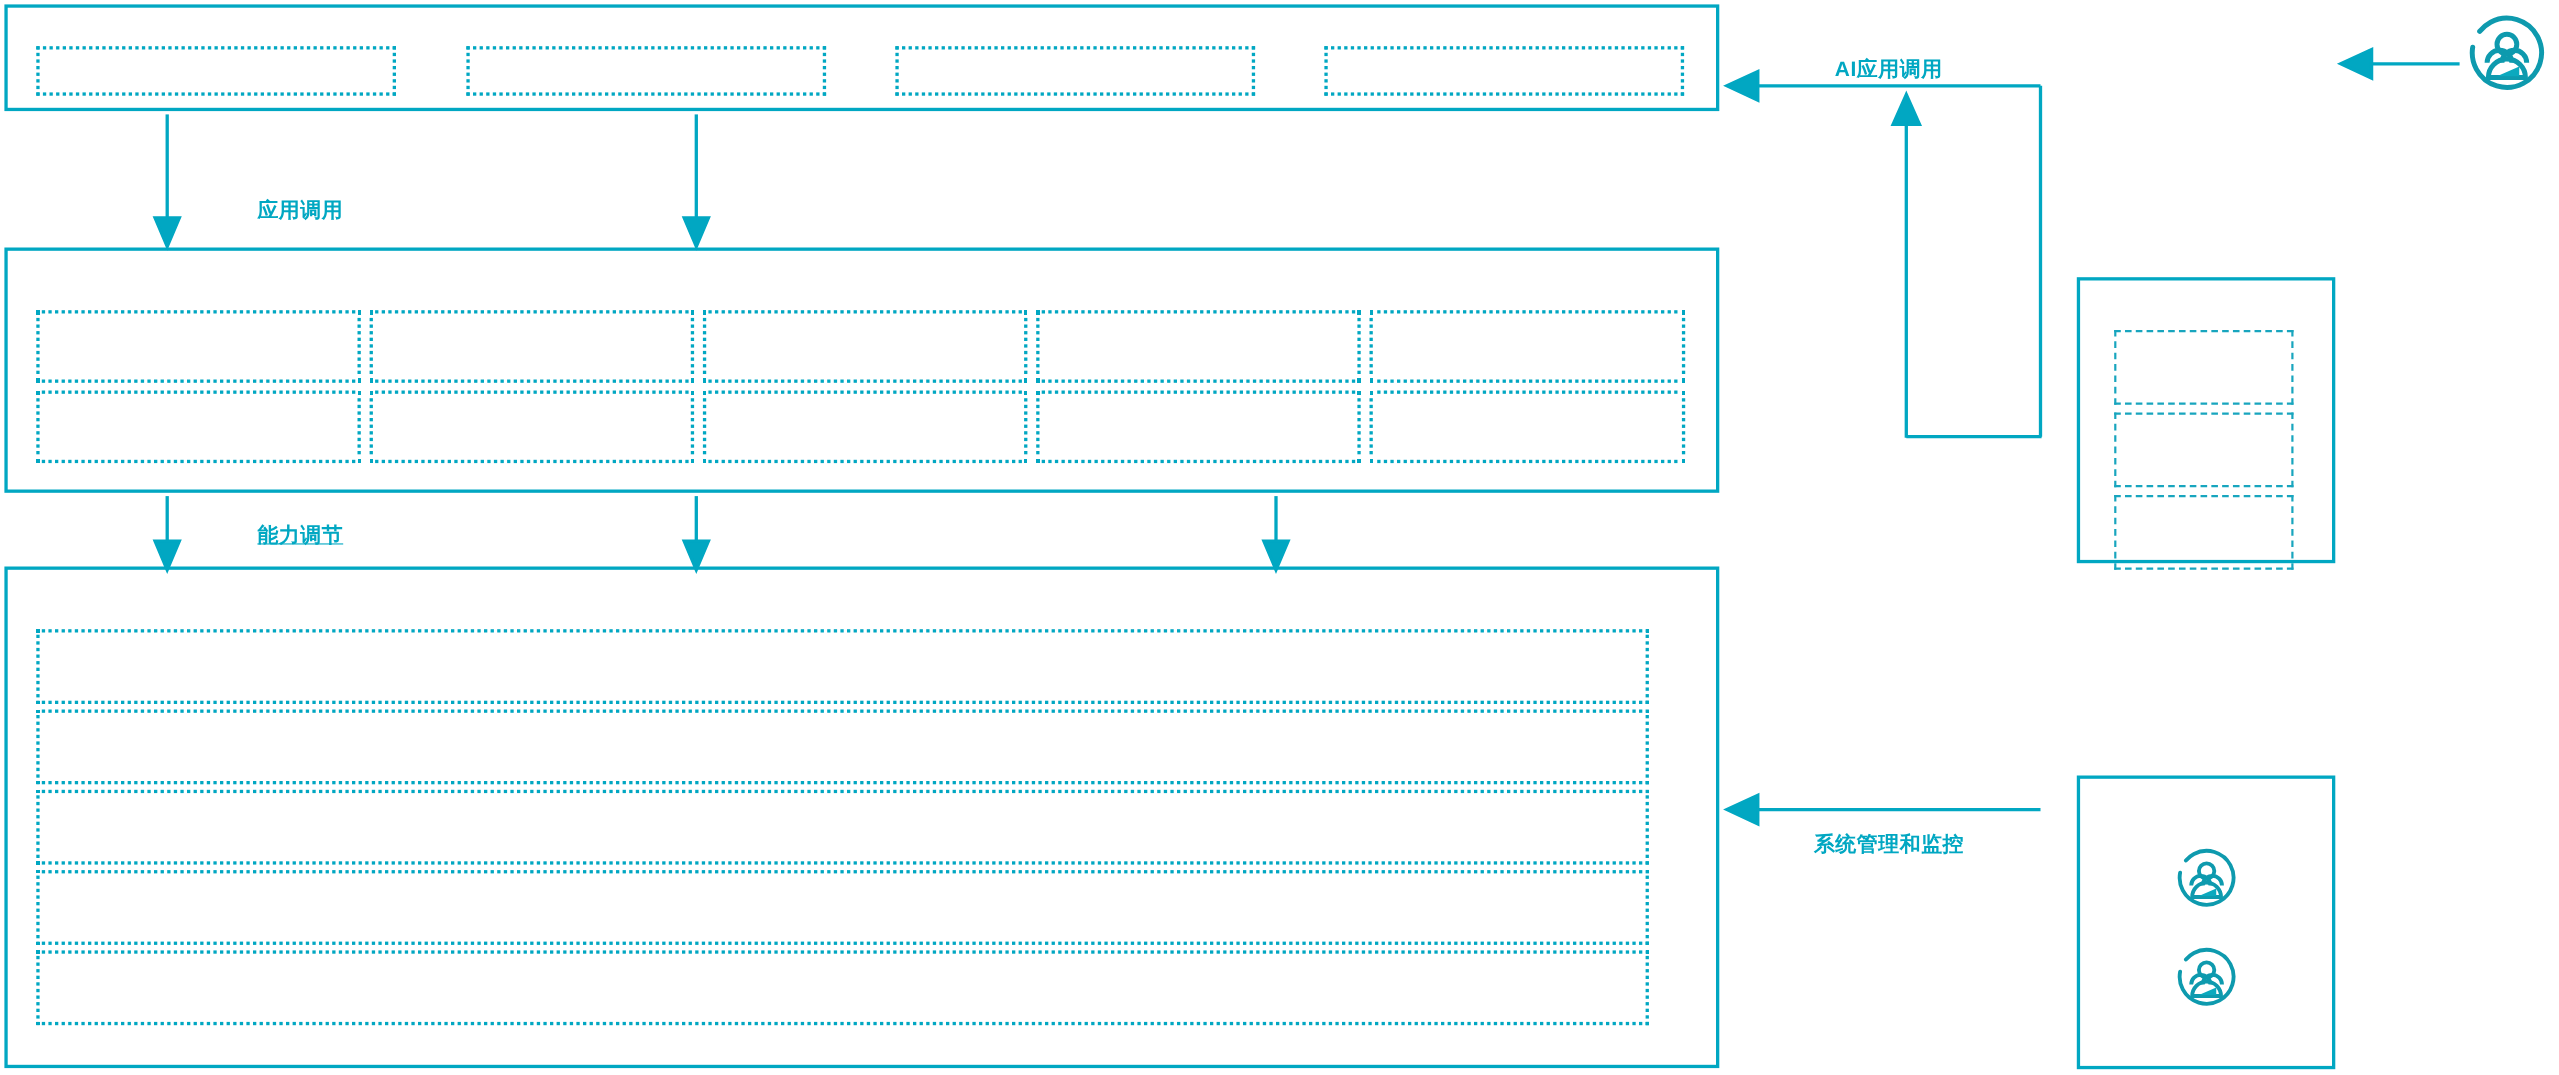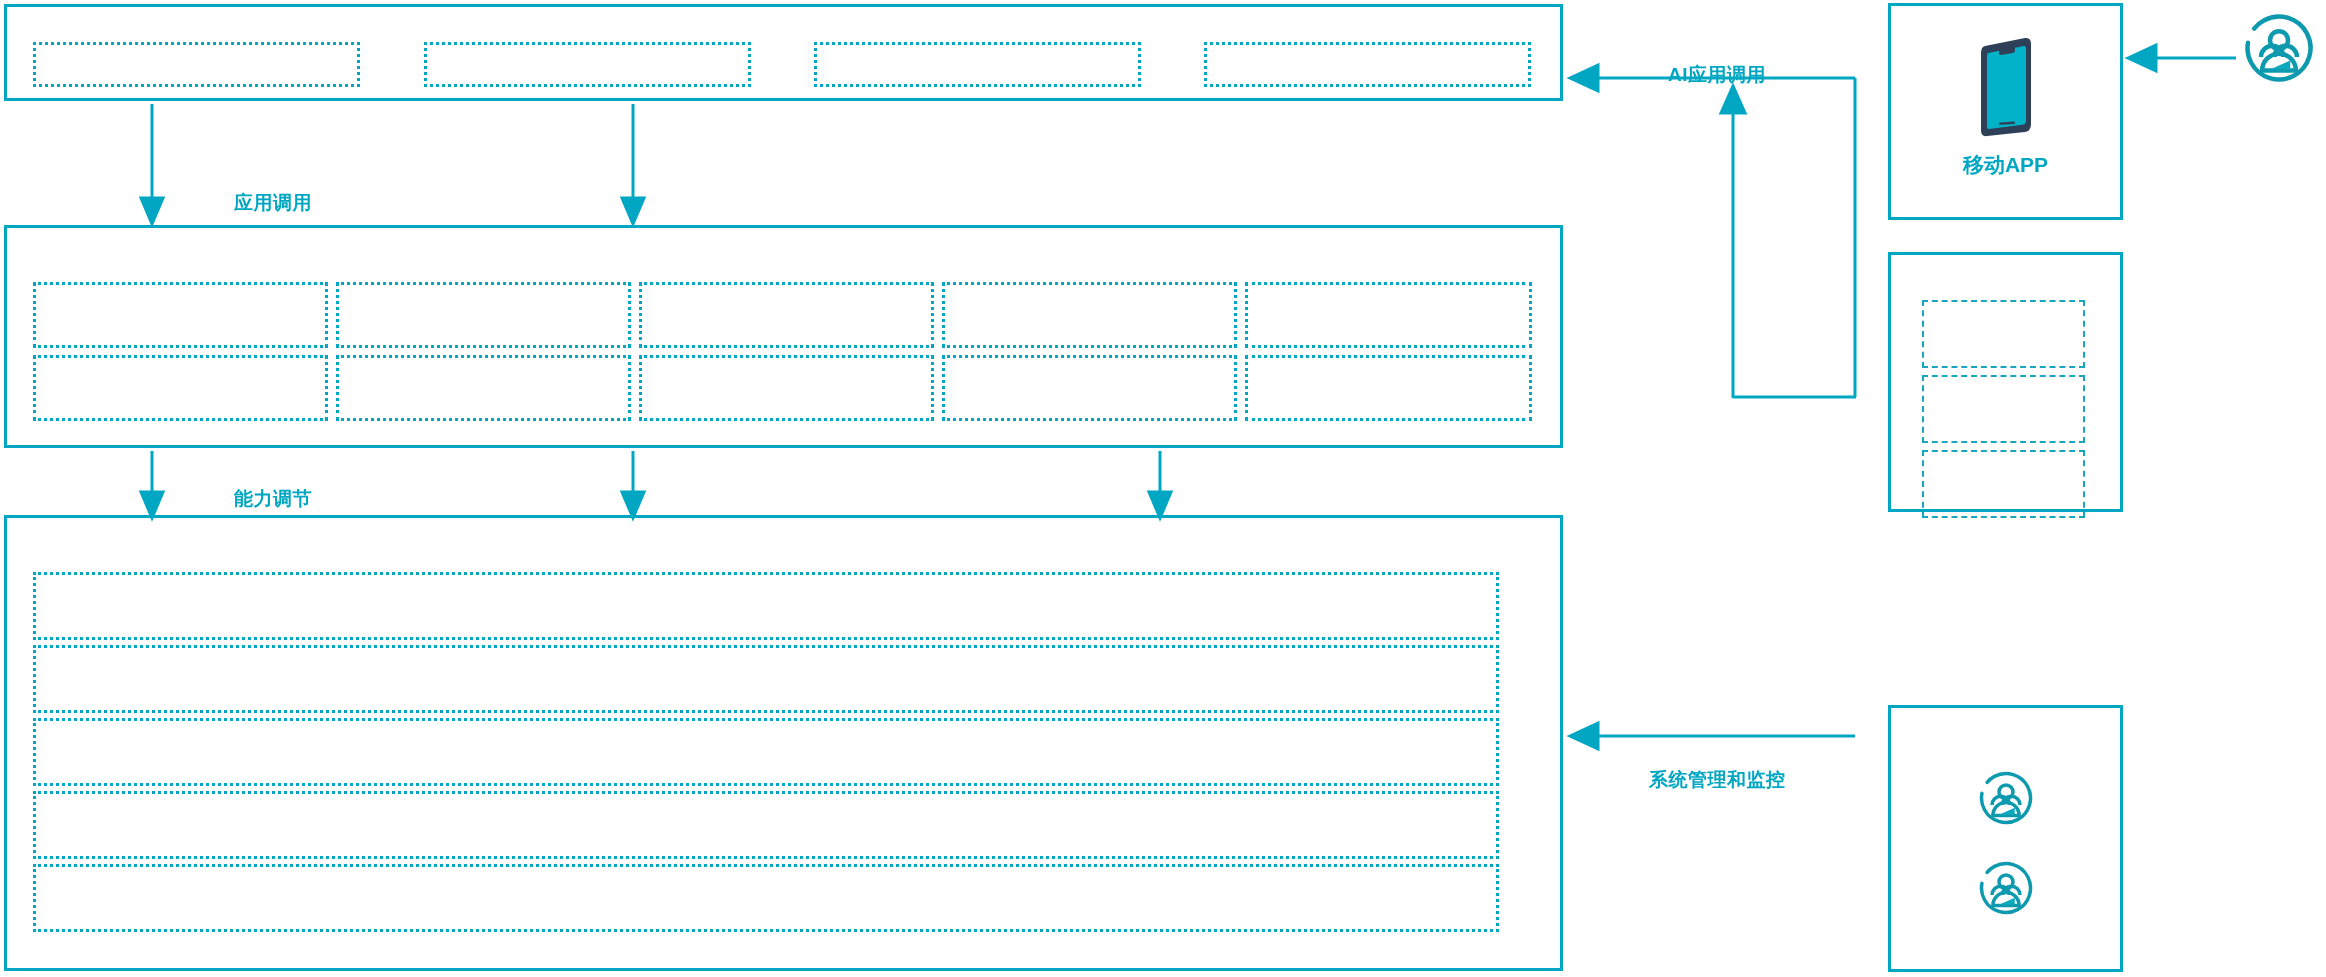--- a/index.html
+++ b/index.html
@@ -39,21 +39,20 @@
   }
 
   
   .flow-label {
     position: absolute;
     color: #01A7C2;
     font-size: 19px;
     font-weight: bold;
     white-space: nowrap;
     letter-spacing: .5px;
-    margin-top: 12px;
   }
 
   
   #arrows {
     position: absolute;
     left: 0;
     top: 0;
     width: 2326px;
     height: 977px;
     pointer-events: none;
@@ -94,45 +93,30 @@
   <div class="dbox" style="left:639px; top:282px; width:295px; height:66px;"></div>
   <div class="dbox" style="left:942px; top:282px; width:295px; height:66px;"></div>
   <div class="dbox" style="left:1245px; top:282px; width:287px; height:66px;"></div>
 
   <div class="dbox" style="left:33px; top:355px; width:295px; height:66px;"></div>
   <div class="dbox" style="left:336px; top:355px; width:295px; height:66px;"></div>
   <div class="dbox" style="left:639px; top:355px; width:295px; height:66px;"></div>
   <div class="dbox" style="left:942px; top:355px; width:295px; height:66px;"></div>
   <div class="dbox" style="left:1245px; top:355px; width:287px; height:66px;"></div>
 
-  <div class="flow-label" style="left:234px; top:474px;">能力调节</div>
+  <div class="flow-label" style="left:234px; top:474px;text-decoration:underline;">能力调节</div>
 
   <div class="panel" style="left:4px; top:515px; width:1559px; height:456px;">
   </div>
   <div class="dbox" style="left:33px; top:572px; width:1466px; height:68px;"></div>
   <div class="dbox" style="left:33px; top:645px; width:1466px; height:68px;"></div>
   <div class="dbox" style="left:33px; top:718px; width:1466px; height:68px;"></div>
   <div class="dbox" style="left:33px; top:791px; width:1466px; height:68px;"></div>
   <div class="dbox" style="left:33px; top:864px; width:1466px; height:68px;"></div>
 
-  <div class="panel" style="left:1888px; top:3px; width:235px; height:217px;">
-    <div class="icon-wrap" style="left:50%; top:28px; transform:translateX(-50%);">
-      <svg width="62" height="104" viewBox="0 0 62 104" aria-hidden="true">
-
-        <path d="M10 12 L50 4 Q56 3 56 10 L56 90 Q56 97 50 98 L12 102 Q6 103 6 96 L6 19 Q6 13 10 12 Z" fill="#2E4057"></path>
-
-        <path d="M13 19 L49 12 Q51 11.6 51 14 L51 87 Q51 90 49 90.4 L14 95 Q12 95.4 12 93 L12 22 Q12 19.4 13 19 Z" fill="#01B2C8"></path>
-
-        <path d="M24 15.5 L40 12.6 L40 16.6 Q40 18.6 38 19 L26 21 Q24 21.3 24 19.3 Z" fill="#2E4057"></path>
-
-        <rect x="24" y="88" width="16" height="2.4" rx="1.2" fill="#2E4057" transform="rotate(-4 32 89)"></rect>
-      </svg>
-    </div>
-    <div class="tile-caption" style="top:145px;">移动APP</div>
-  </div>
 
   <div class="panel" style="left:1888px; top:252px; width:235px; height:260px;">
   </div>
   <div class="dbox thin" style="left:1922px; top:300px; width:163px; height:68px;"></div>
   <div class="dbox thin" style="left:1922px; top:375px; width:163px; height:68px;"></div>
   <div class="dbox thin" style="left:1922px; top:450px; width:163px; height:68px;"></div>
 
   <div class="panel" style="left:1888px; top:705px; width:235px; height:267px;">
     <div class="icon-wrap" style="left:50%; top:62px; transform:translateX(-50%);">
       <svg width="56" height="56" viewBox="0 0 64 64" aria-hidden="true">

